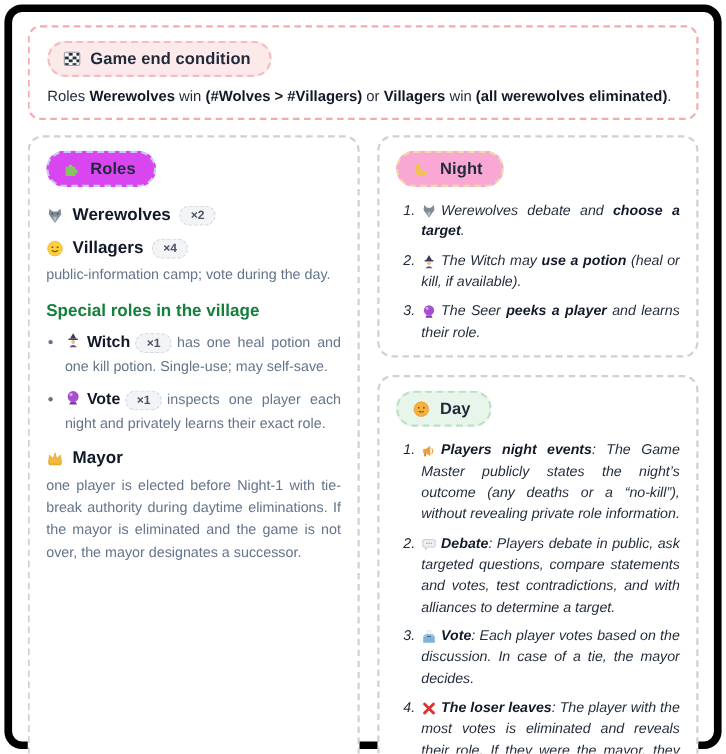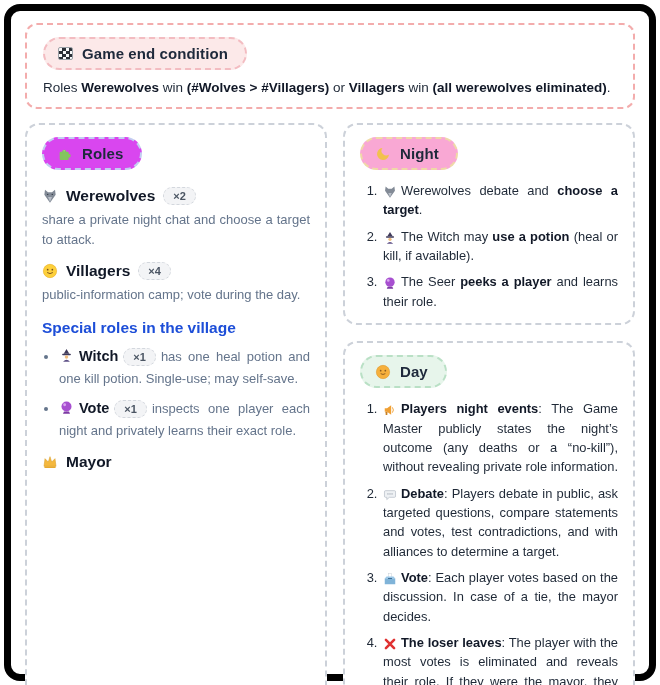--- a/index.html
+++ b/index.html
@@ -69,40 +69,41 @@
   .role-desc {
     font-size: 13px; color: #64748b; line-height: 1.55;
     text-align: justify;
   }
   .count-pill {
     font-size: 11px; font-weight: bold; color: #4b5563;
     background: #f3f4f6; border: 1px dashed #d3d7dd;
     border-radius: 999px; padding: 2px 9px;
   }
   .special-heading {
-    font-size: 15.5px; font-weight: bold; color: #1d4ed8;
+    font-size: 15.5px; font-weight: bold; color: #15803d;
     margin: 14px 0 8px;
   }
   ul.special-list { list-style: disc; padding-left: 17px; margin-bottom: 2px; }
   ul.special-list li {
     font-size: 13px; color: #64748b; line-height: 1.6;
     text-align: justify; margin-bottom: 8px;
   }
   .inline-role-name {
     font-weight: bold; color: #111827; font-size: 14.5px;
     margin: 12px 5px 0 5px;
   }
   ul.special-list .count-pill { margin-right: 5px; }
 
   
   ol.steps { list-style: decimal; padding-left: 21px; }
   ol.steps li {
     font-size: 12.9px; color: #1f2937; line-height: 1.5;
     text-align: justify; margin-bottom: 7px;
     padding-left: 2px;
+    font-style: italic;
   }
   ol.steps li:last-child { margin-bottom: 0; }
   ol.steps b { color: #111827; }
 
   
   .icon { display: inline-block; vertical-align: -2px; line-height: 0; }
   .icon svg { display: inline-block; }
   .i16 svg { width: 16px; height: 16px; }
   .i15 svg { width: 15px; height: 15px; }
   .i14 svg { width: 14px; height: 14px; vertical-align: -2px; }
@@ -150,21 +151,20 @@
             <svg viewBox="0 0 24 24">
                 <path d="M4.5 2.5 L9 6.5 L15 6.5 L19.5 2.5 L20.5 10 L12 22 L3.5 10 Z" fill="#828a96"></path>
                 <path d="M12 21 L9 13.5 L15 13.5 Z" fill="#b9bfc8"></path>
                 <circle cx="8.6" cy="9.6" r="1" fill="#2f3640"></circle>
                 <circle cx="15.4" cy="9.6" r="1" fill="#2f3640"></circle>
               </svg>
           </span>
           <span>Werewolves</span>
           <span class="count-pill">×2</span>
         </h3>
-        <p class="role-desc">share a private night chat and choose a target to attack.</p>
 
         <h3 class="role-title">
           <span class="icon i16">
             <svg viewBox="0 0 24 24">
                 <circle cx="12" cy="12" r="10" fill="#fdd03b" stroke="#e6a817" stroke-width="0.8"></circle>
                 <circle cx="8.5" cy="10" r="1.3" fill="#7a4f1d"></circle>
                 <circle cx="15.5" cy="10" r="1.3" fill="#7a4f1d"></circle>
                 <path d="M8.2 14.6 Q12 17.6 15.8 14.6" stroke="#7a4f1d" stroke-width="1.4" fill="none" stroke-linecap="round"></path>
               </svg>
           </span>
@@ -199,20 +199,21 @@
 
         <h3 class="role-title">
           <span class="icon i16">
             <svg viewBox="0 0 24 24">
                 <path d="M3 18.5 L4.5 7 L9.5 12 L12 4 L14.5 12 L19.5 7 L21 18.5 Z" fill="#f5b83d" stroke="#d79a22" stroke-width="0.8"></path>
                 <rect x="3.6" y="18.5" width="16.8" height="2.6" rx="1" fill="#e7a92e"></rect>
               </svg>
           </span>
           <span>Mayor</span>
         </h3>
+        <p class="role-desc">one player is elected before Night-1 with tie-break authority during daytime eliminations. If the mayor is eliminated and the game is not over, the mayor designates a successor.</p>
       </section>
     </div>
 
     <div class="col-right">
 
       <section class="box night-box">
         <span class="badge badge-night">
           <span class="icon i16">
             <svg viewBox="0 0 24 24">
                 <path d="M21 12.79 A9 9 0 1 1 11.21 3 A7 7 0 0 0 21 12.79 Z" fill="#f2c14e"></path>

